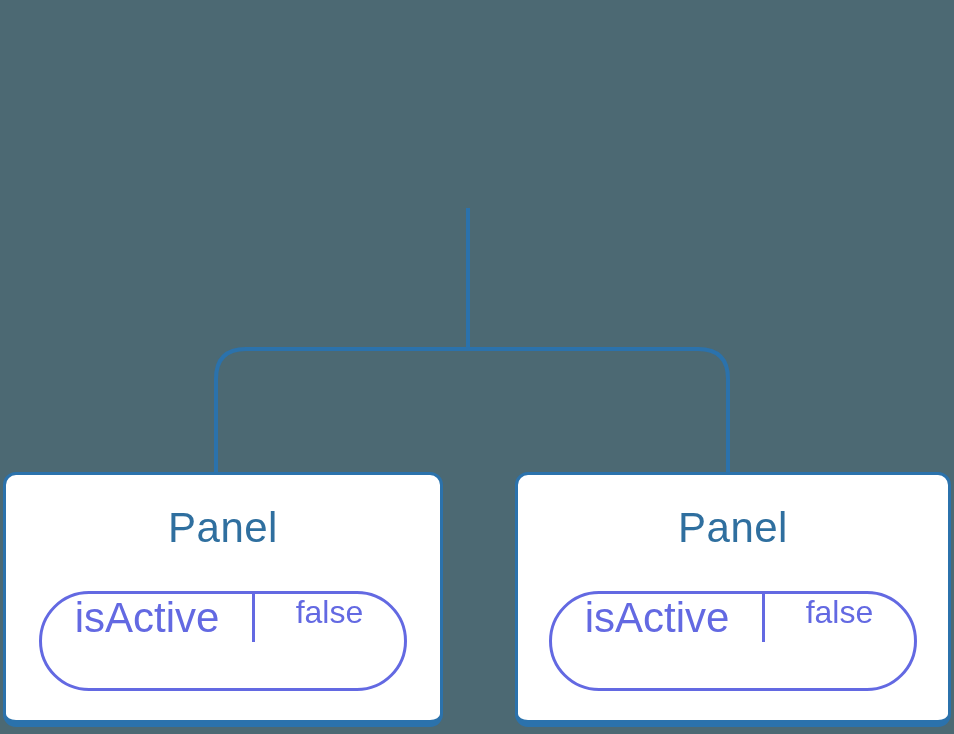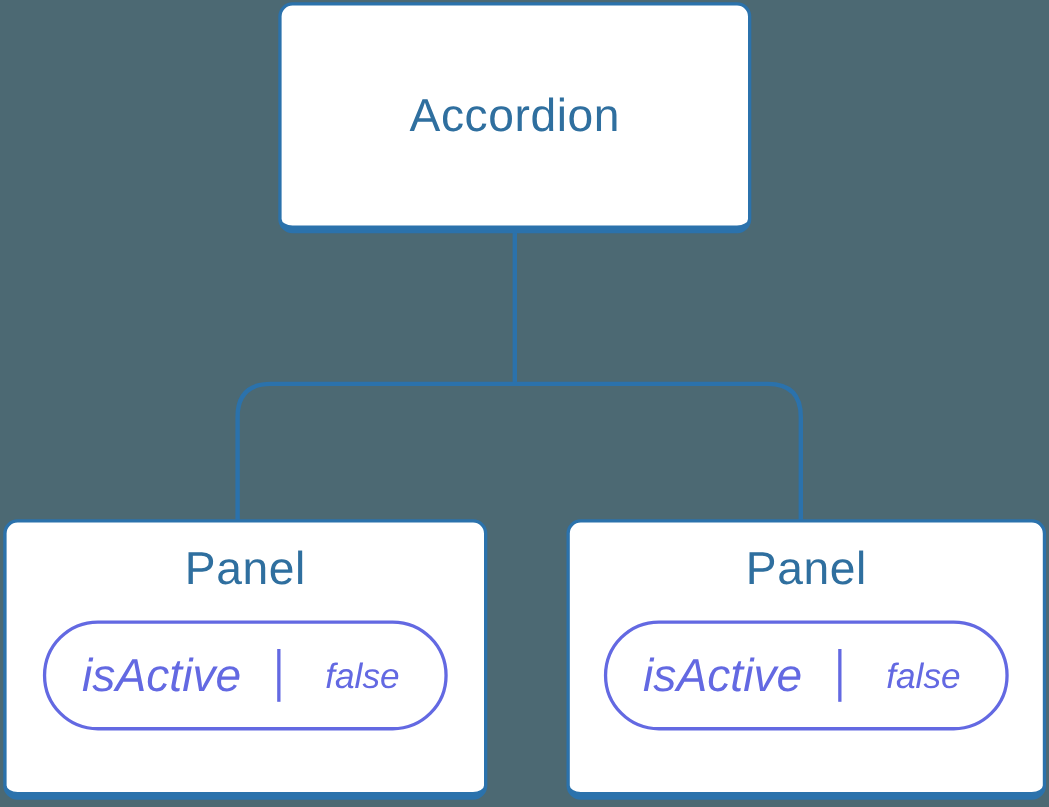--- a/index.html
+++ b/index.html
@@ -51,38 +51,37 @@
     letter-spacing: 0.5px;
   }
   .panel {
     display: flex;
     flex-direction: column;
     align-items: center;
   }
   .panel-left  { left: 3px;   top: 472px; width: 440px; height: 255px; }
   .panel-right { left: 515px; top: 472px; width: 436px; height: 255px; }
   .panel-title {
-    margin-top: 19px;
+    margin-top: 30px;
     font-size: 42px;
     line-height: 1.1;
     font-weight: 500;
     color: var(--node-text, #2f6f9f);
     letter-spacing: 0.5px;
   }
   .state-pill {
-    margin-top: 24px;
+    margin-top: 40px;
     width: 368px;
     height: 100px;
     box-sizing: border-box;
     border: 3px solid var(--purple, #6369e2);
     border-radius: 50px;
     display: flex;
-    align-items: center;
+    align-items: flex-start;
     background: transparent;
-    font-style: italic;
   }
   .pill-key {
     flex: 0 0 58%;
     display: flex;
     align-items: center;
     justify-content: center;
     border-right: 3px solid var(--purple, #6369e2);
     color: var(--purple, #6369e2);
     font-size: 42px;
     font-weight: 400;
@@ -100,23 +99,20 @@
 </head>
 <body>
 
 <div class="canvas">
 
   <svg class="connectors" viewBox="0 0 954 734" xmlns="http://www.w3.org/2000/svg" aria-hidden="true">
     <path d="M468 208 V349"></path>
     <path d="M216 474 V379 Q216 349 246 349 H698 Q728 349 728 379 V474"></path>
   </svg>
 
-  <div class="node accordion">
-    <span class="node-label">Accordion</span>
-  </div>
 
   <div class="node panel panel-left">
     <div class="panel-title">Panel</div>
     <div class="state-pill">
       <span class="pill-key">isActive</span>
       <span class="pill-value">false</span>
     </div>
   </div>
 
   <div class="node panel panel-right">

